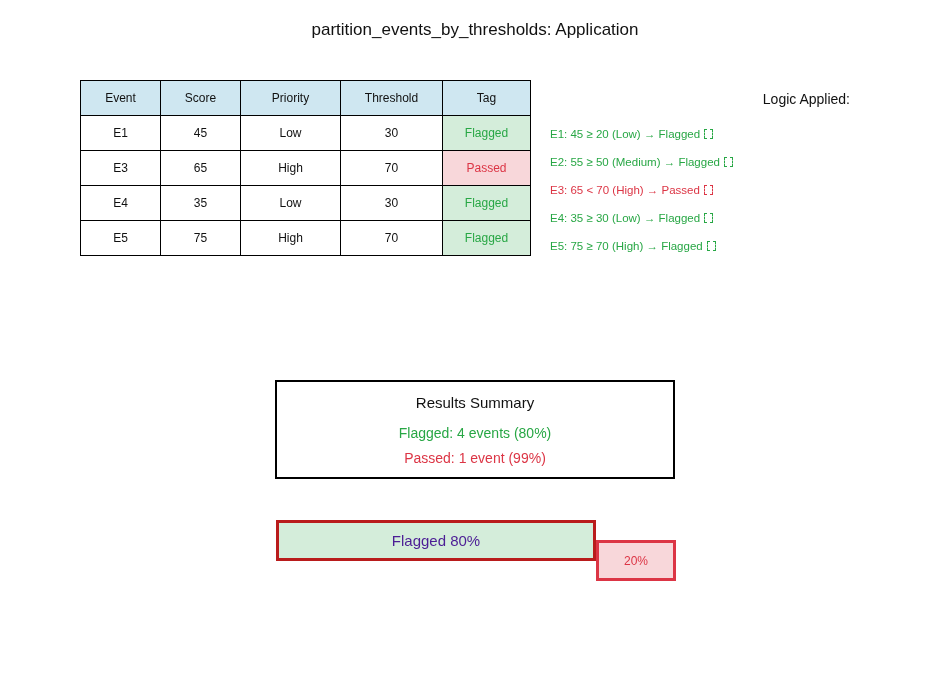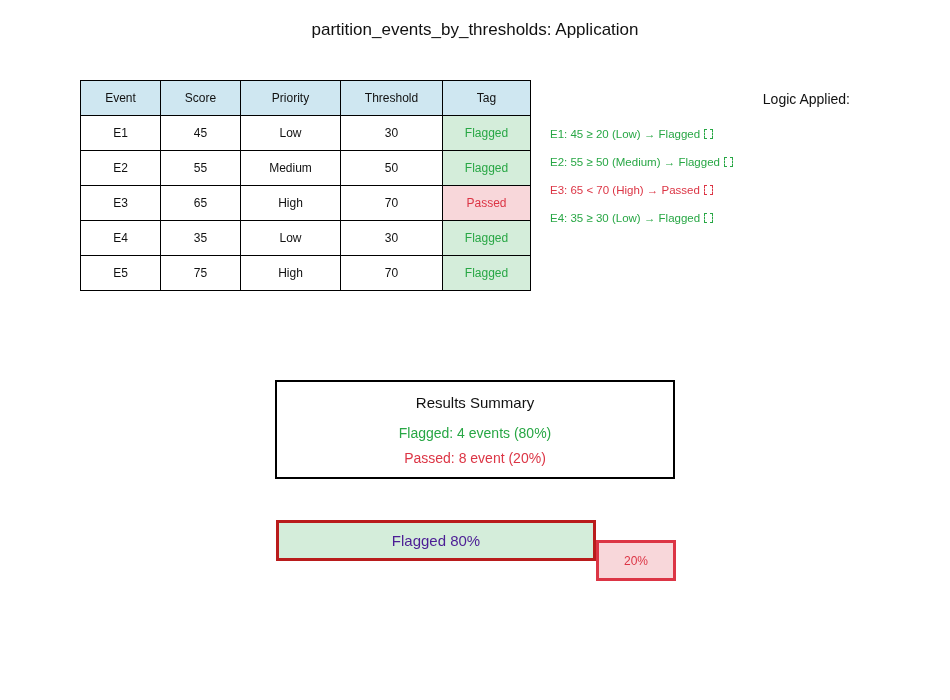--- a/index.html
+++ b/index.html
@@ -133,27 +133,20 @@
     </thead>
     <tbody>
       <tr>
         <td>E1</td>
         <td>45</td>
         <td>Low</td>
         <td>30</td>
         <td class="tag-flagged">Flagged</td>
       </tr>
       <tr>
-        <td>E2</td>
-        <td>55</td>
-        <td>Medium</td>
-        <td>50</td>
-        <td class="tag-flagged">Flagged</td>
-      </tr>
-      <tr>
         <td>E3</td>
         <td>65</td>
         <td>High</td>
         <td>70</td>
         <td class="tag-passed">Passed</td>
       </tr>
       <tr>
         <td>E4</td>
         <td>35</td>
         <td>Low</td>
@@ -177,25 +170,28 @@
   </div>
   <div class="logic-line logic-flagged" style="top:155px">
     <span>E2: 55 ≥ 50 (Medium) → Flagged</span><span class="tofu"></span>
   </div>
   <div class="logic-line logic-passed" style="top:183px">
     <span>E3: 65 &lt; 70 (High) → Passed</span><span class="tofu"></span>
   </div>
   <div class="logic-line logic-flagged" style="top:211px">
     <span>E4: 35 ≥ 30 (Low) → Flagged</span><span class="tofu"></span>
   </div>
+  <div class="logic-line logic-flagged" style="top:239px">
+    <span>E5: 75 ≥ 70 (High) → Flagged</span><span class="tofu"></span>
+  </div>
 
   <div class="summary-box">
     <div class="summary-heading">Results Summary</div>
     <div class="summary-flagged">Flagged: 4 events (80%)</div>
-    <div class="summary-passed">Passed: 8 event (20%)</div>
+    <div class="summary-passed">Passed: 1 event (99%)</div>
   </div>
 
   <div class="bar">
     <div class="bar-seg flagged" style="width: 80%;">
       <span>Flagged 80%</span>
     </div>
     <div class="bar-seg passed" style="width: 20%;">
       <span>20%</span>
     </div>
   </div>

